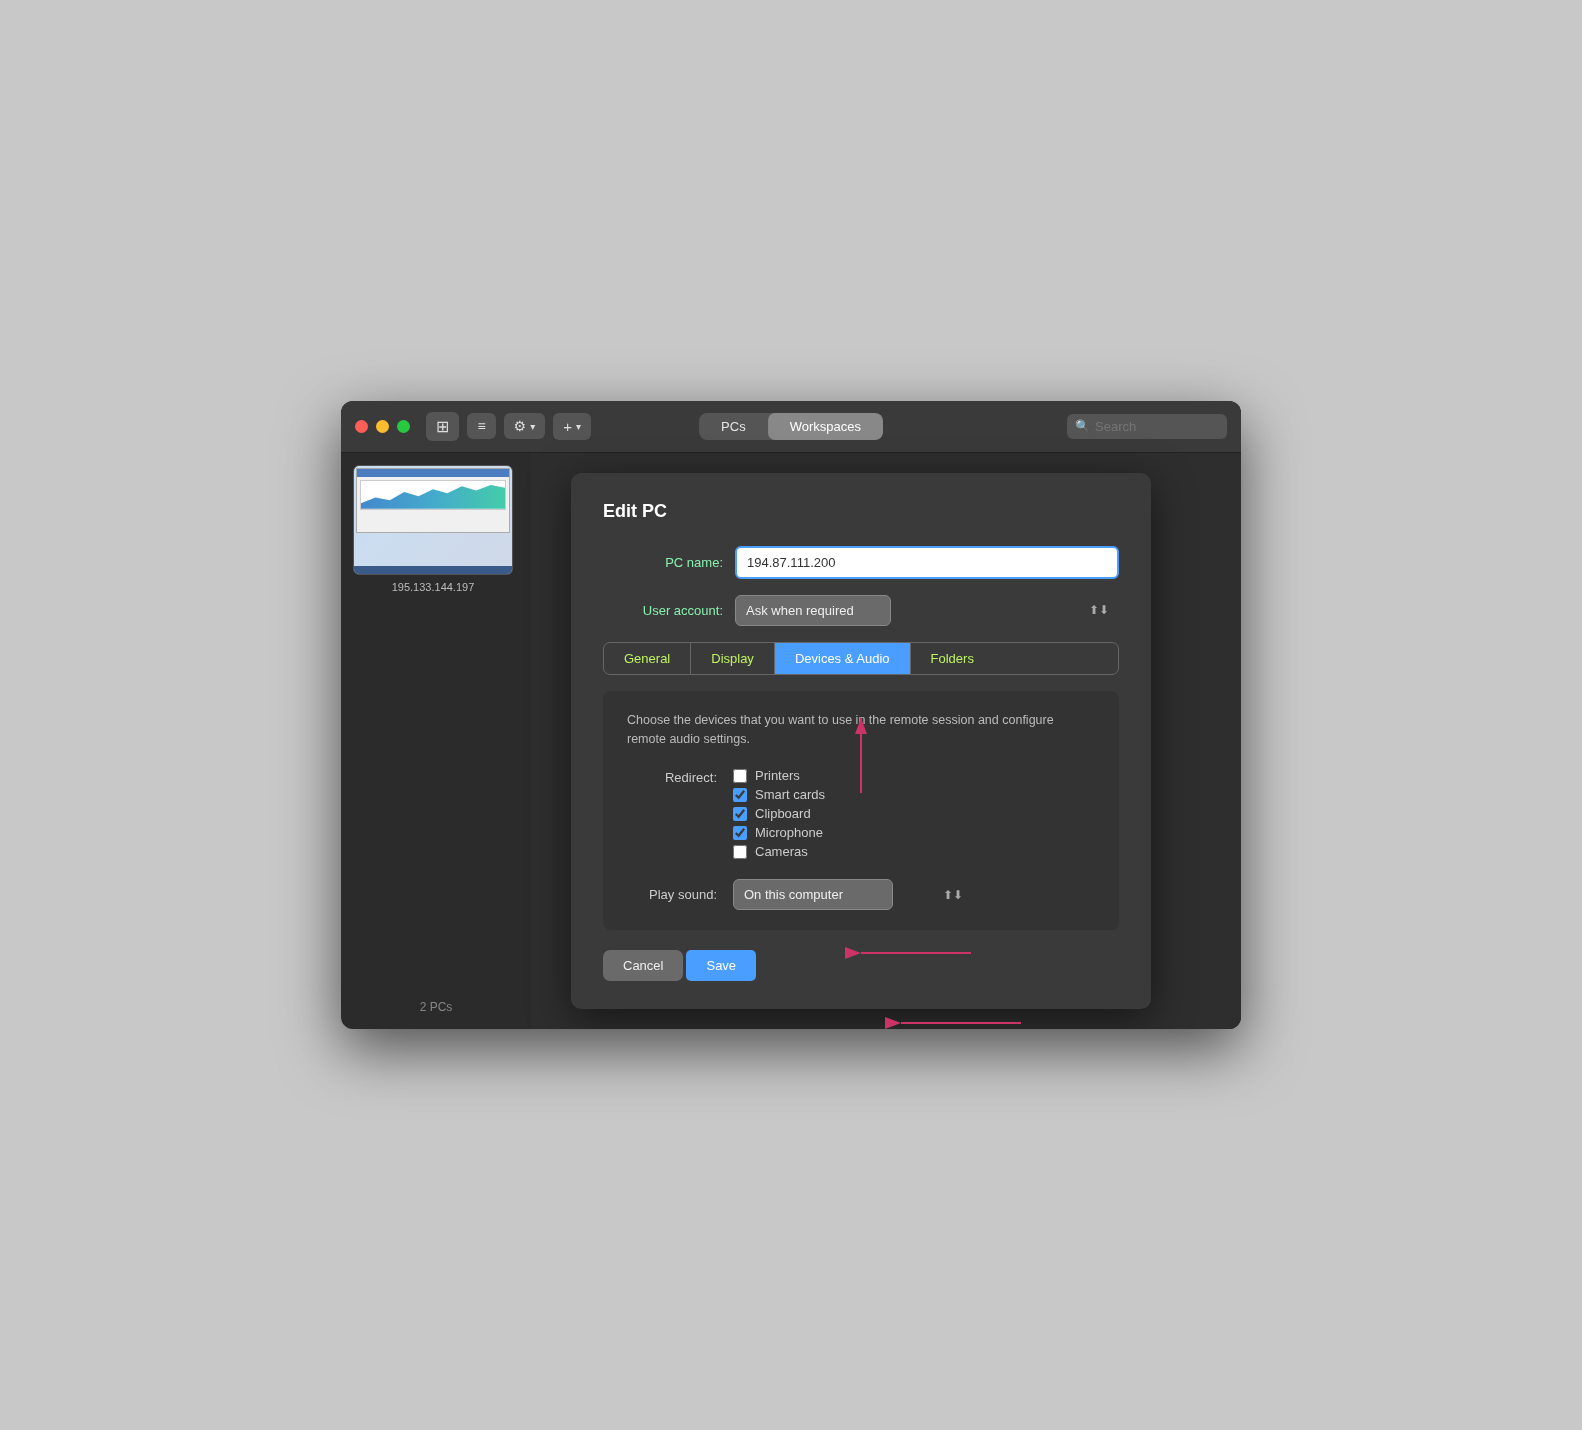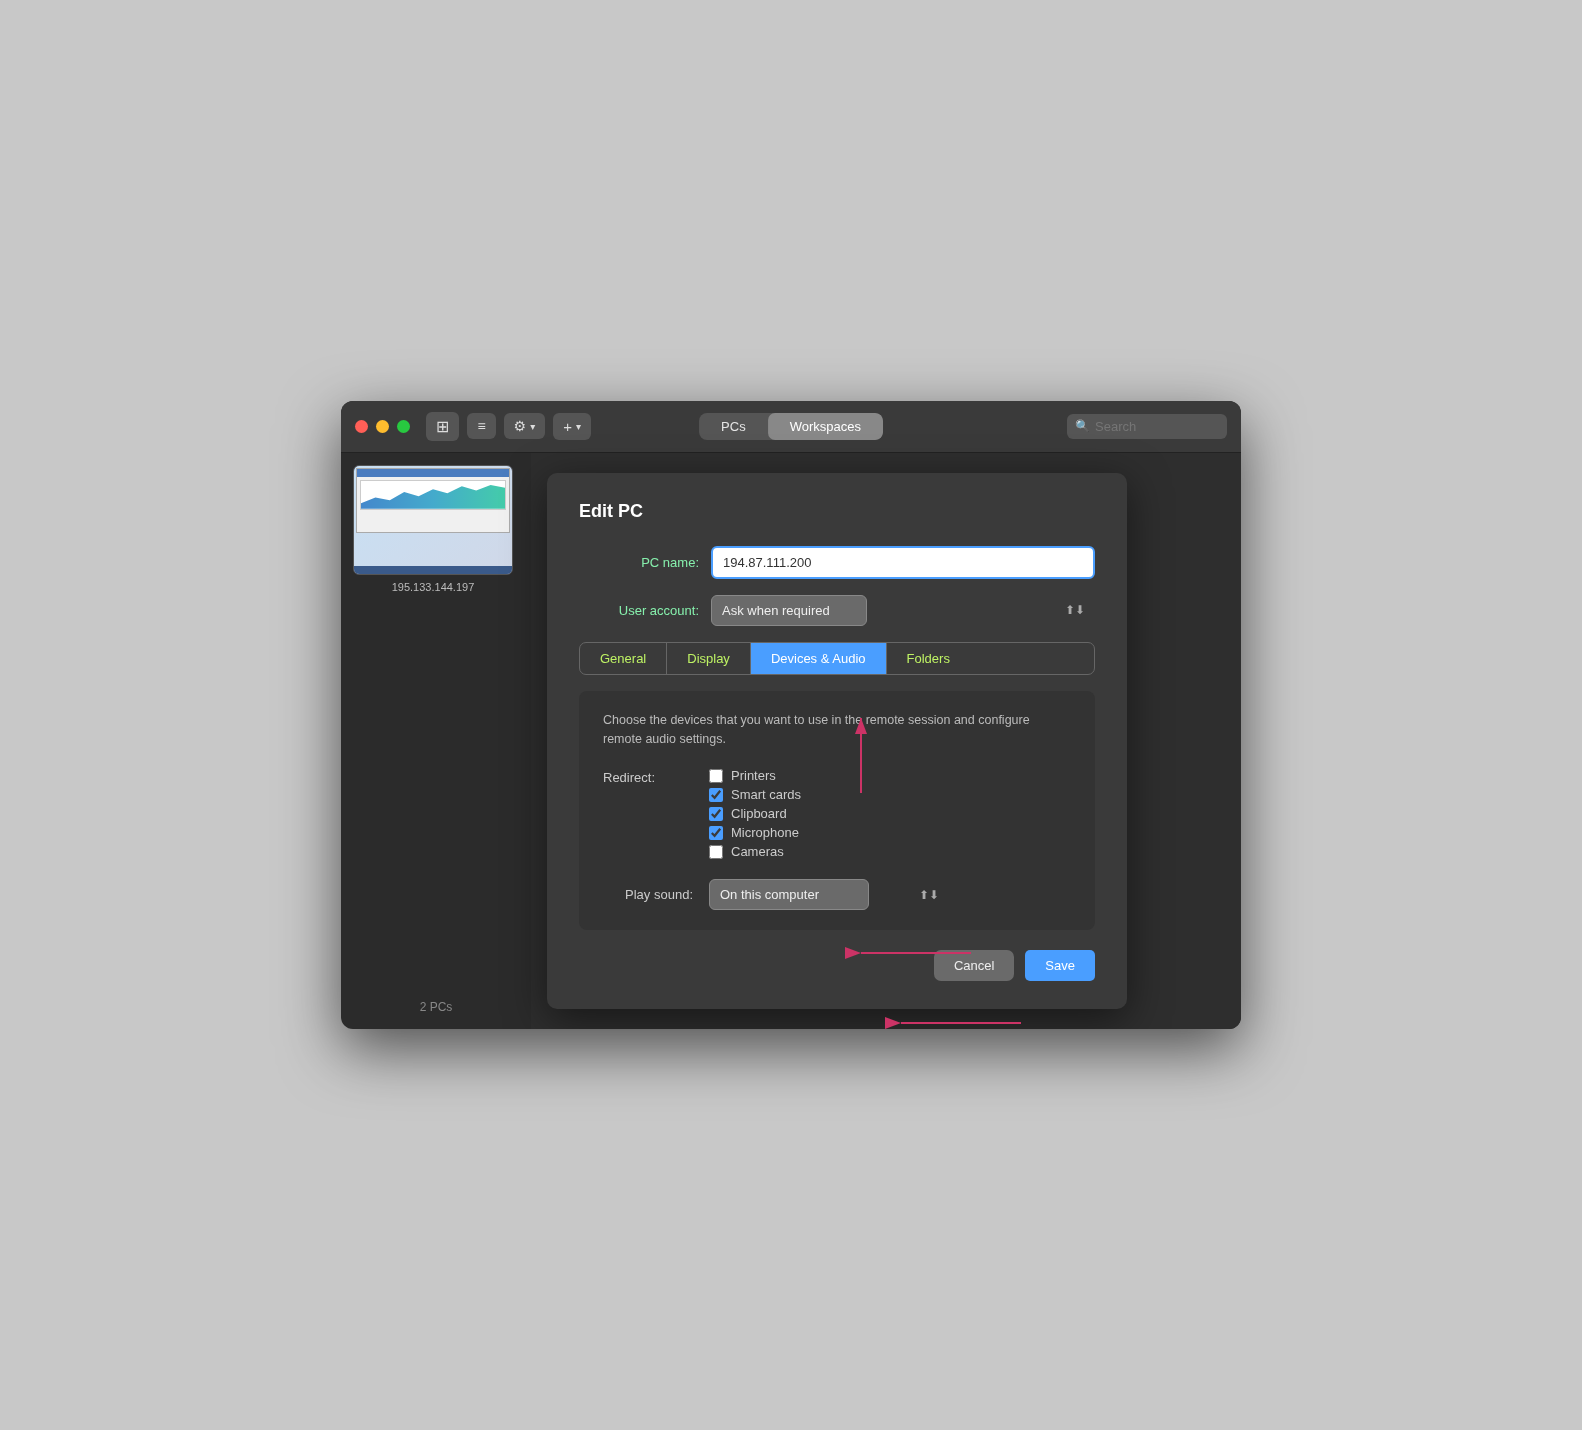--- a/index.html
+++ b/index.html
@@ -139,20 +139,21 @@
       overflow: hidden;
       text-overflow: ellipsis;
       width: 160px;
     }
     .dialog {
       background: #3a3a3a;
       border-radius: 10px;
       width: 580px;
       padding: 28px 32px;
       box-shadow: 0 10px 40px rgba(0,0,0,0.5);
+      margin-left: 24px;
     }
     .dialog-title {
       color: #fff;
       font-size: 18px;
       font-weight: 600;
       margin-bottom: 24px;
     }
     .form-row {
       display: flex;
       align-items: center;
@@ -242,20 +243,21 @@
     }
 
     .redirect-section {
       display: flex;
       align-items: flex-start;
       margin-bottom: 20px;
     }
     .redirect-label {
       color: #ccc;
       font-size: 13px;
+      text-align: right;
       width: 90px;
       margin-right: 16px;
       flex-shrink: 0;
       padding-top: 2px;
     }
     .checkbox-list {
       display: flex;
       flex-direction: column;
       gap: 4px;
     }
@@ -284,22 +286,22 @@
       font-size: 13px;
       text-align: right;
       width: 90px;
       margin-right: 16px;
       flex-shrink: 0;
     }
 
     
     .dialog-footer {
       display: flex;
-      justify-content: flex-end;
-      gap: 11px;
+      justify-content: flex-start;
+      gap: 3px;
       margin-top: 20px;
     }
     .btn-cancel {
       background: #6a6a6a;
       border: none;
       border-radius: 7px;
       color: #eee;
       padding: 8px 20px;
       font-size: 13px;
       cursor: pointer;

